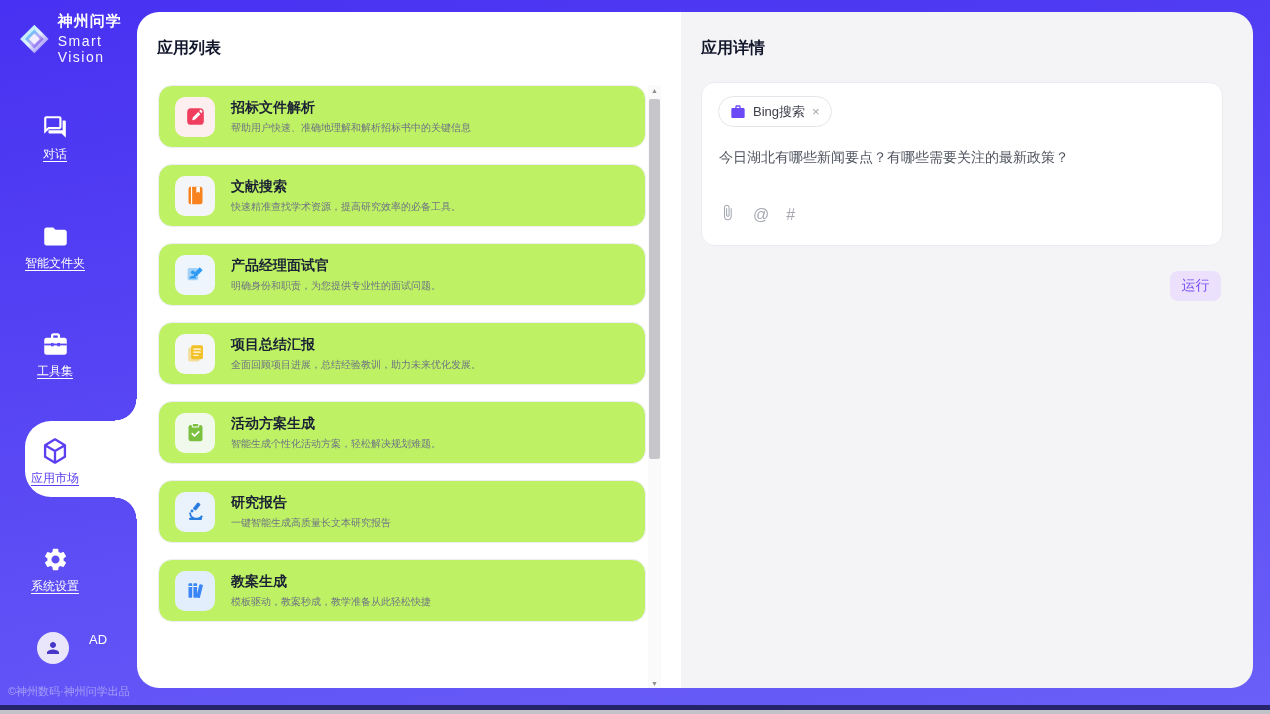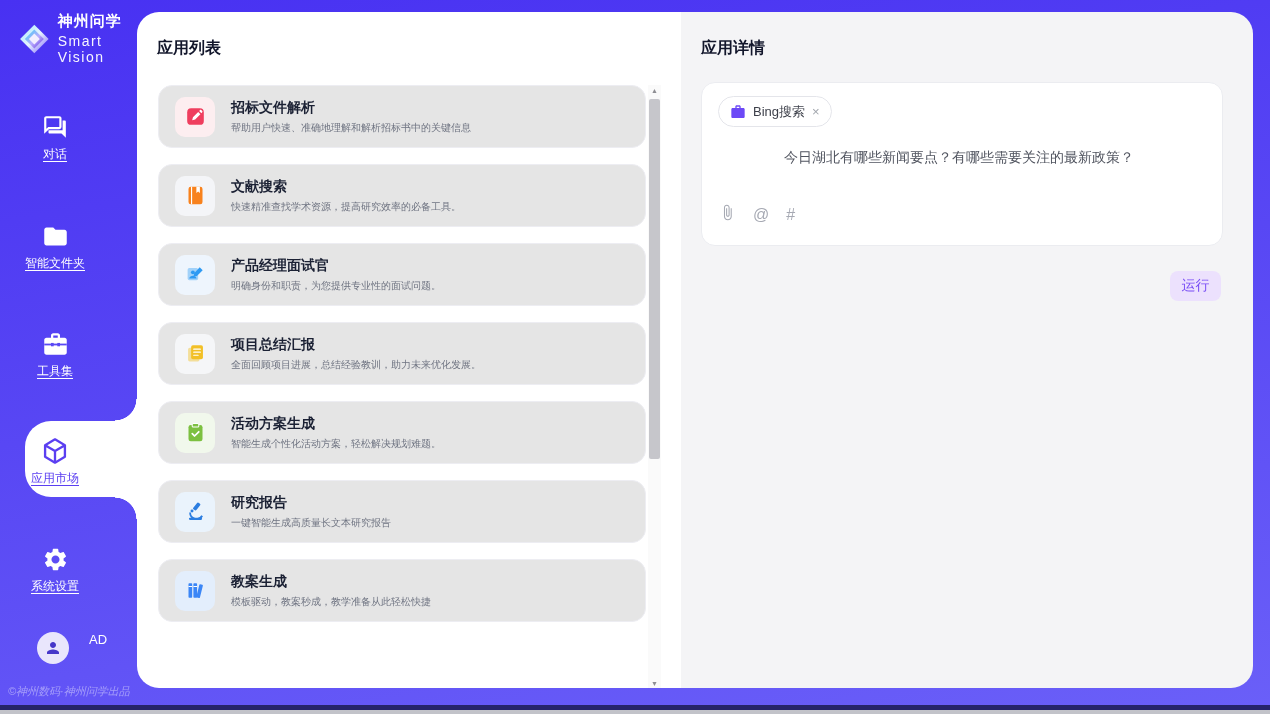--- a/index.html
+++ b/index.html
@@ -30,52 +30,52 @@
                  background:#fff; border-radius:26px 0 0 26px; z-index:2; }
   .active-blob::before { content:""; position:absolute; right:0; top:-22px; width:22px; height:22px;
                  background:radial-gradient(circle 22px at 0 0, rgba(0,0,0,0) 21px, #fff 21.6px); }
   .active-blob::after  { content:""; position:absolute; right:0; bottom:-22px; width:22px; height:22px;
                  background:radial-gradient(circle 22px at 0 100%, rgba(0,0,0,0) 21px, #fff 21.6px); }
 
   .user-row { position:absolute; left:37px; top:632px; display:flex; align-items:flex-start; gap:20px; }
   .avatar { width:32px; height:32px; border-radius:50%; background:#e9e6fc; display:flex;
             align-items:center; justify-content:center; color:#4637c9; }
   .user-name { font-size:13px; color:#fff; }
-  .copyright { position:absolute; left:8px; top:684px; font-size:11px; color:rgba(255,255,255,.42); white-space:nowrap;font-style:italic; }
+  .copyright { position:absolute; left:8px; top:684px; font-size:11px; color:rgba(255,255,255,.42); white-space:nowrap; }
 
   
   .content { position:absolute; left:137px; top:12px; width:1116px; height:676px;
              border-radius:22px; overflow:hidden; display:flex; z-index:1; }
   .list-panel { position:relative; width:544px; height:100%; background:#fff; }
   .detail-panel { position:relative; width:572px; height:100%; background:#f4f4f6; }
   .panel-title { position:absolute; left:20px; top:26px; font-size:16px; font-weight:bold; color:#12162b; }
 
   
   .cards { position:absolute; left:21px; top:73px; width:488px; }
-  .card { height:63px; margin-bottom:16px; border:1px solid #ededf2; border-radius:14px; background:#e5e5e5;
+  .card { height:63px; margin-bottom:16px; border:1px solid #ededf2; border-radius:14px; background:#bef264;
           display:flex; align-items:center; padding:0 16px; cursor:pointer; }
   .card.selected { background:#f4ecfe; border:1px solid #8c5cf6; }
   .card-icon { width:40px; height:40px; border-radius:10px; margin-right:16px; flex:0 0 40px;
                display:flex; align-items:center; justify-content:center;
                background:var(--ibg,#f4f5f8); color:var(--ic,#555); }
   .card-icon svg { width:21px; height:21px; }
   .card-name { font-size:14px; font-weight:bold; color:#1b2134; margin-bottom:4px; }
   .card-desc { font-size:10px; color:#6f7482; }
 
   
   .scrollbar { position:absolute; left:511px; top:73px; width:13px; height:605px; background:#fafafa;
                display:flex; flex-direction:column; align-items:center; }
   .scroll-arrow { font-size:7px; color:#8e8e93; line-height:12px; height:12px; cursor:pointer; }
   .scroll-track { position:relative; flex:1; width:100%; }
   .scroll-thumb { position:absolute; left:1px; top:2px; width:11px; height:360px;
                   background:#c6c6cb; border-radius:2px; cursor:pointer; }
 
   
   .detail-card { position:absolute; left:20px; top:70px; width:522px; height:164px; background:#fff;
-                 border:1px solid #ebecf0; border-radius:14px;text-align:center; }
+                 border:1px solid #ebecf0; border-radius:14px; }
   .chip { position:absolute; left:16px; top:13px; height:31px; display:inline-flex; align-items:center;
           gap:7px; padding:0 11px; border:1px solid #e4e5ea; border-radius:16px; background:#fff; cursor:pointer; }
   .chip svg { width:16px; height:16px; color:#6c49f6; }
   .chip-label { font-size:13px; color:#3c3f49; }
   .chip-close { font-size:13px; color:#a2a6ad; cursor:pointer; }
   .query-text { position:absolute; left:17px; top:66px; width:480px; font-size:14px; color:#50545f; }
   .attach-row { position:absolute; left:17px; bottom:20px; display:flex; align-items:center; gap:17px; color:#a6a9b3; }
   .attach-row svg { width:17px; height:17px; }
   .attach-glyph { font-size:16px; color:#a6a9b3; cursor:pointer; }
   .run-btn { position:absolute; right:32px; top:259px; width:51px; height:30px; border:none; border-radius:8px;

